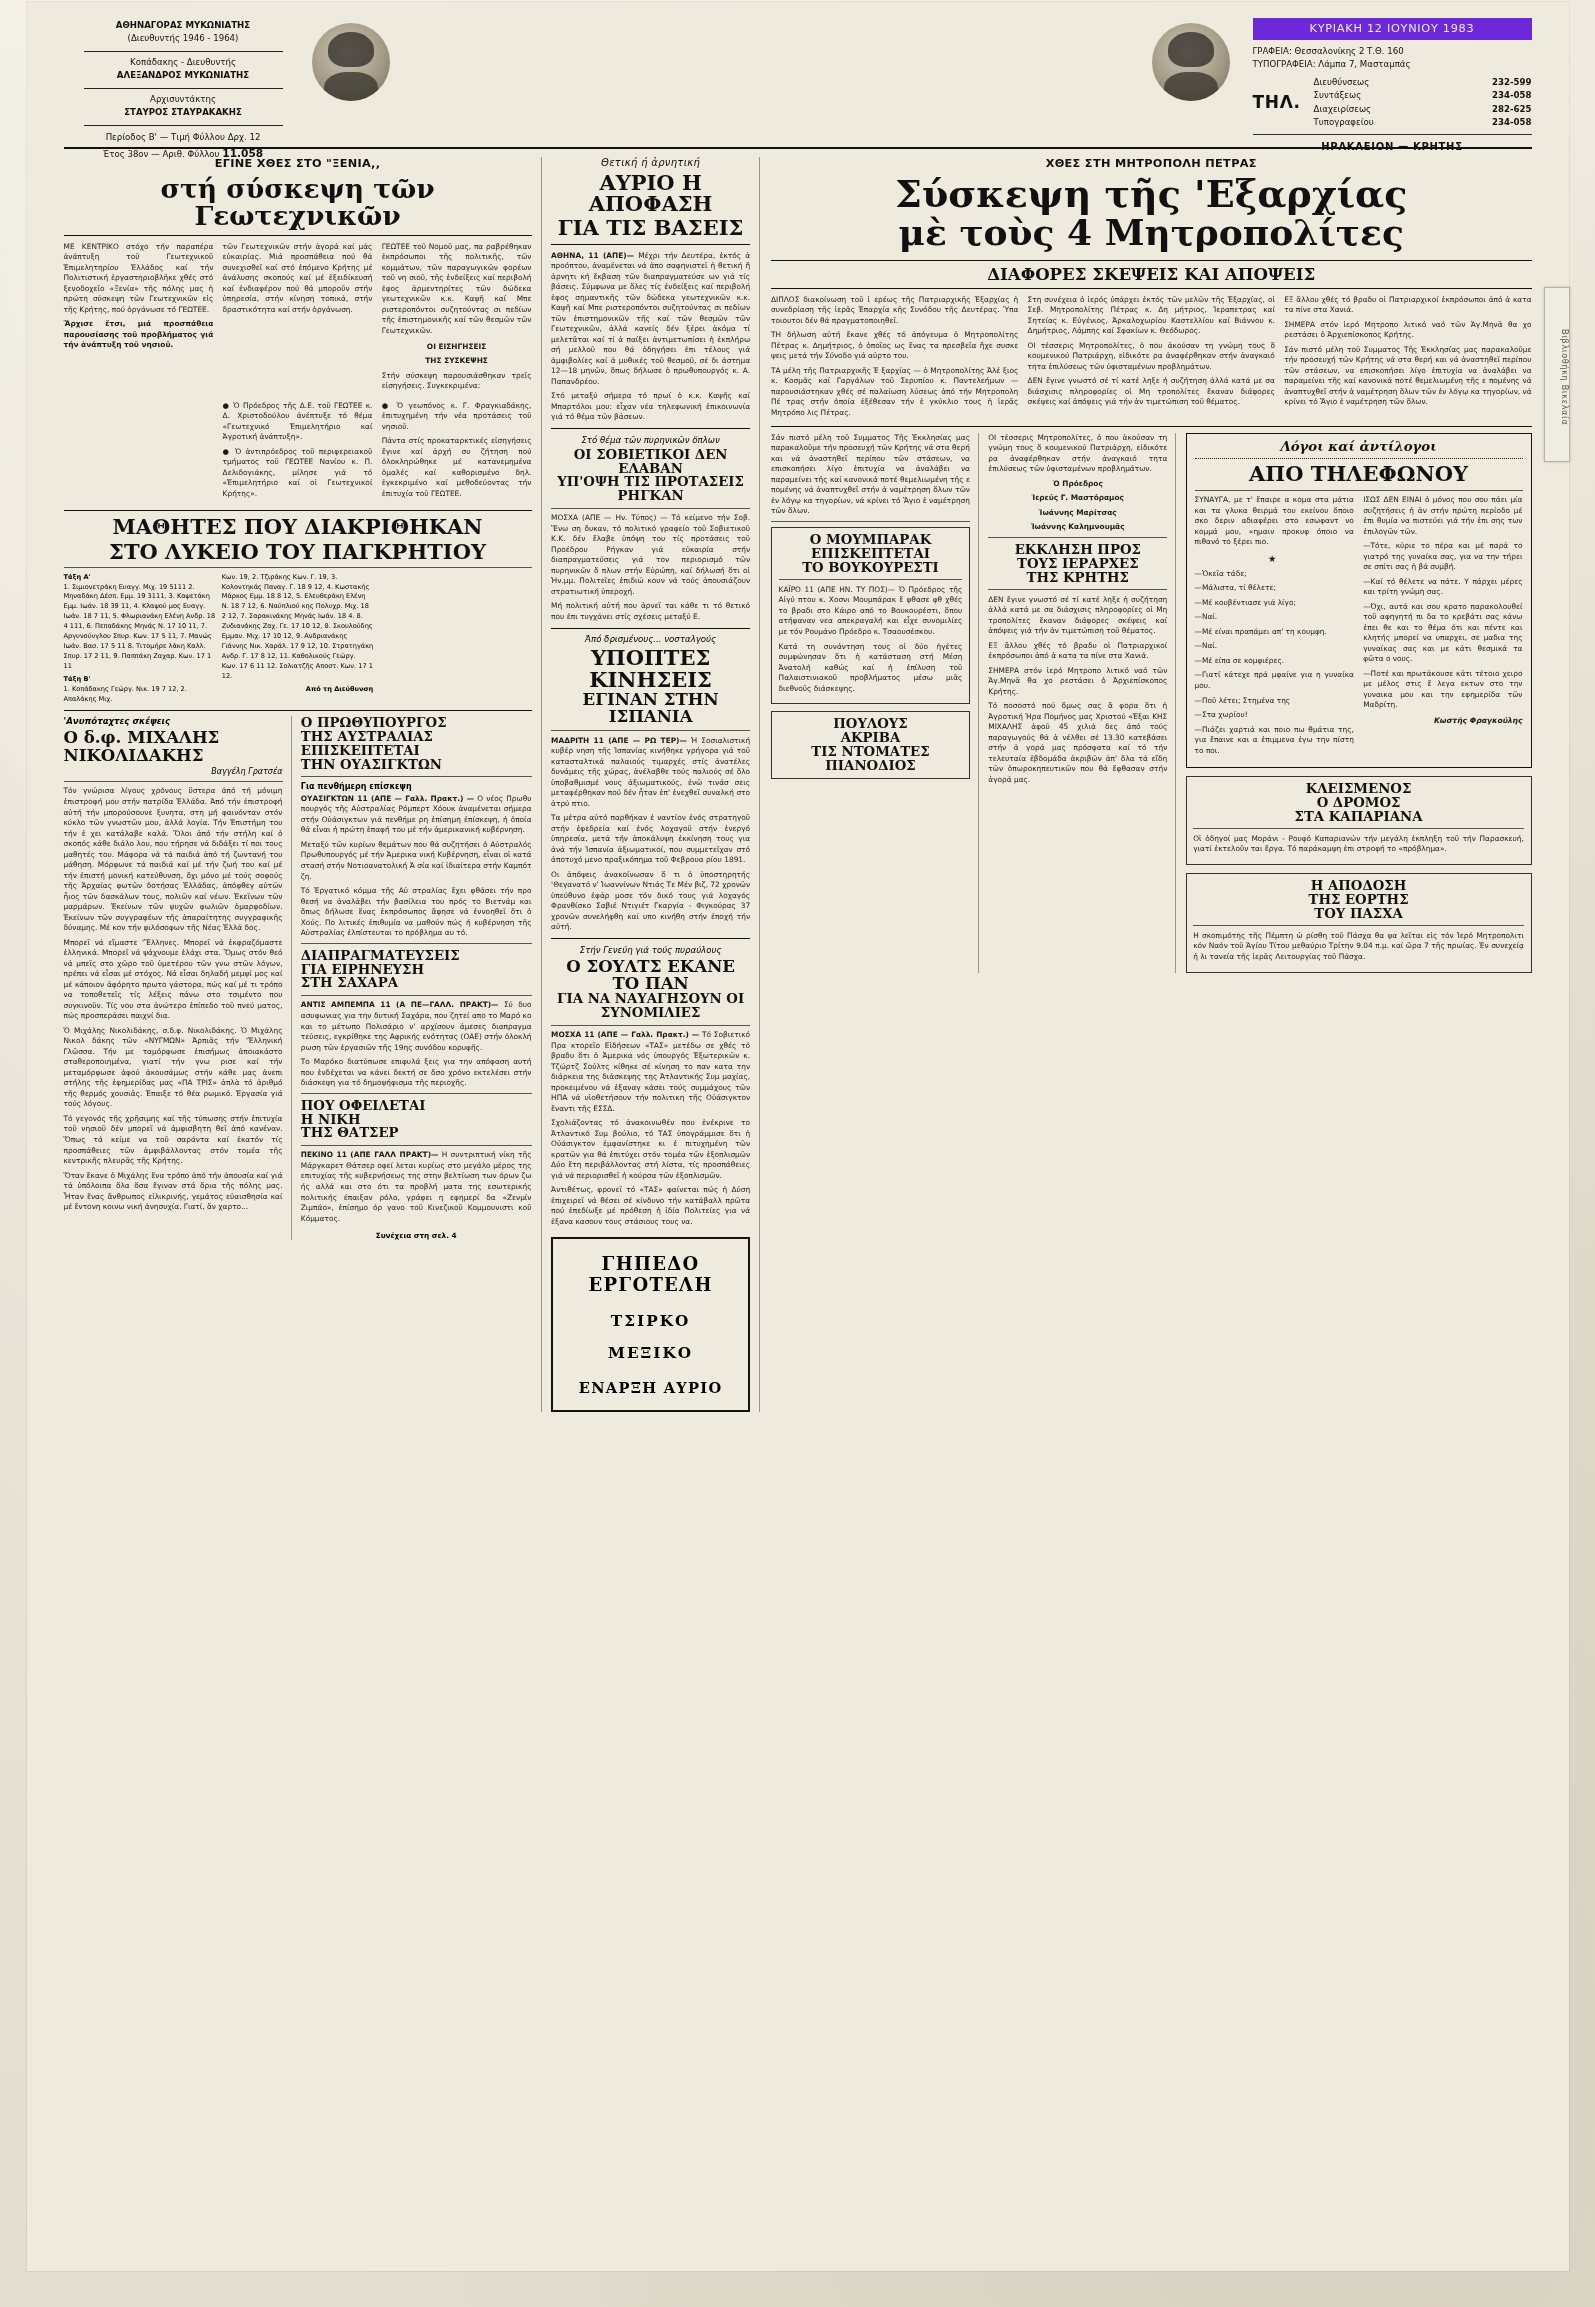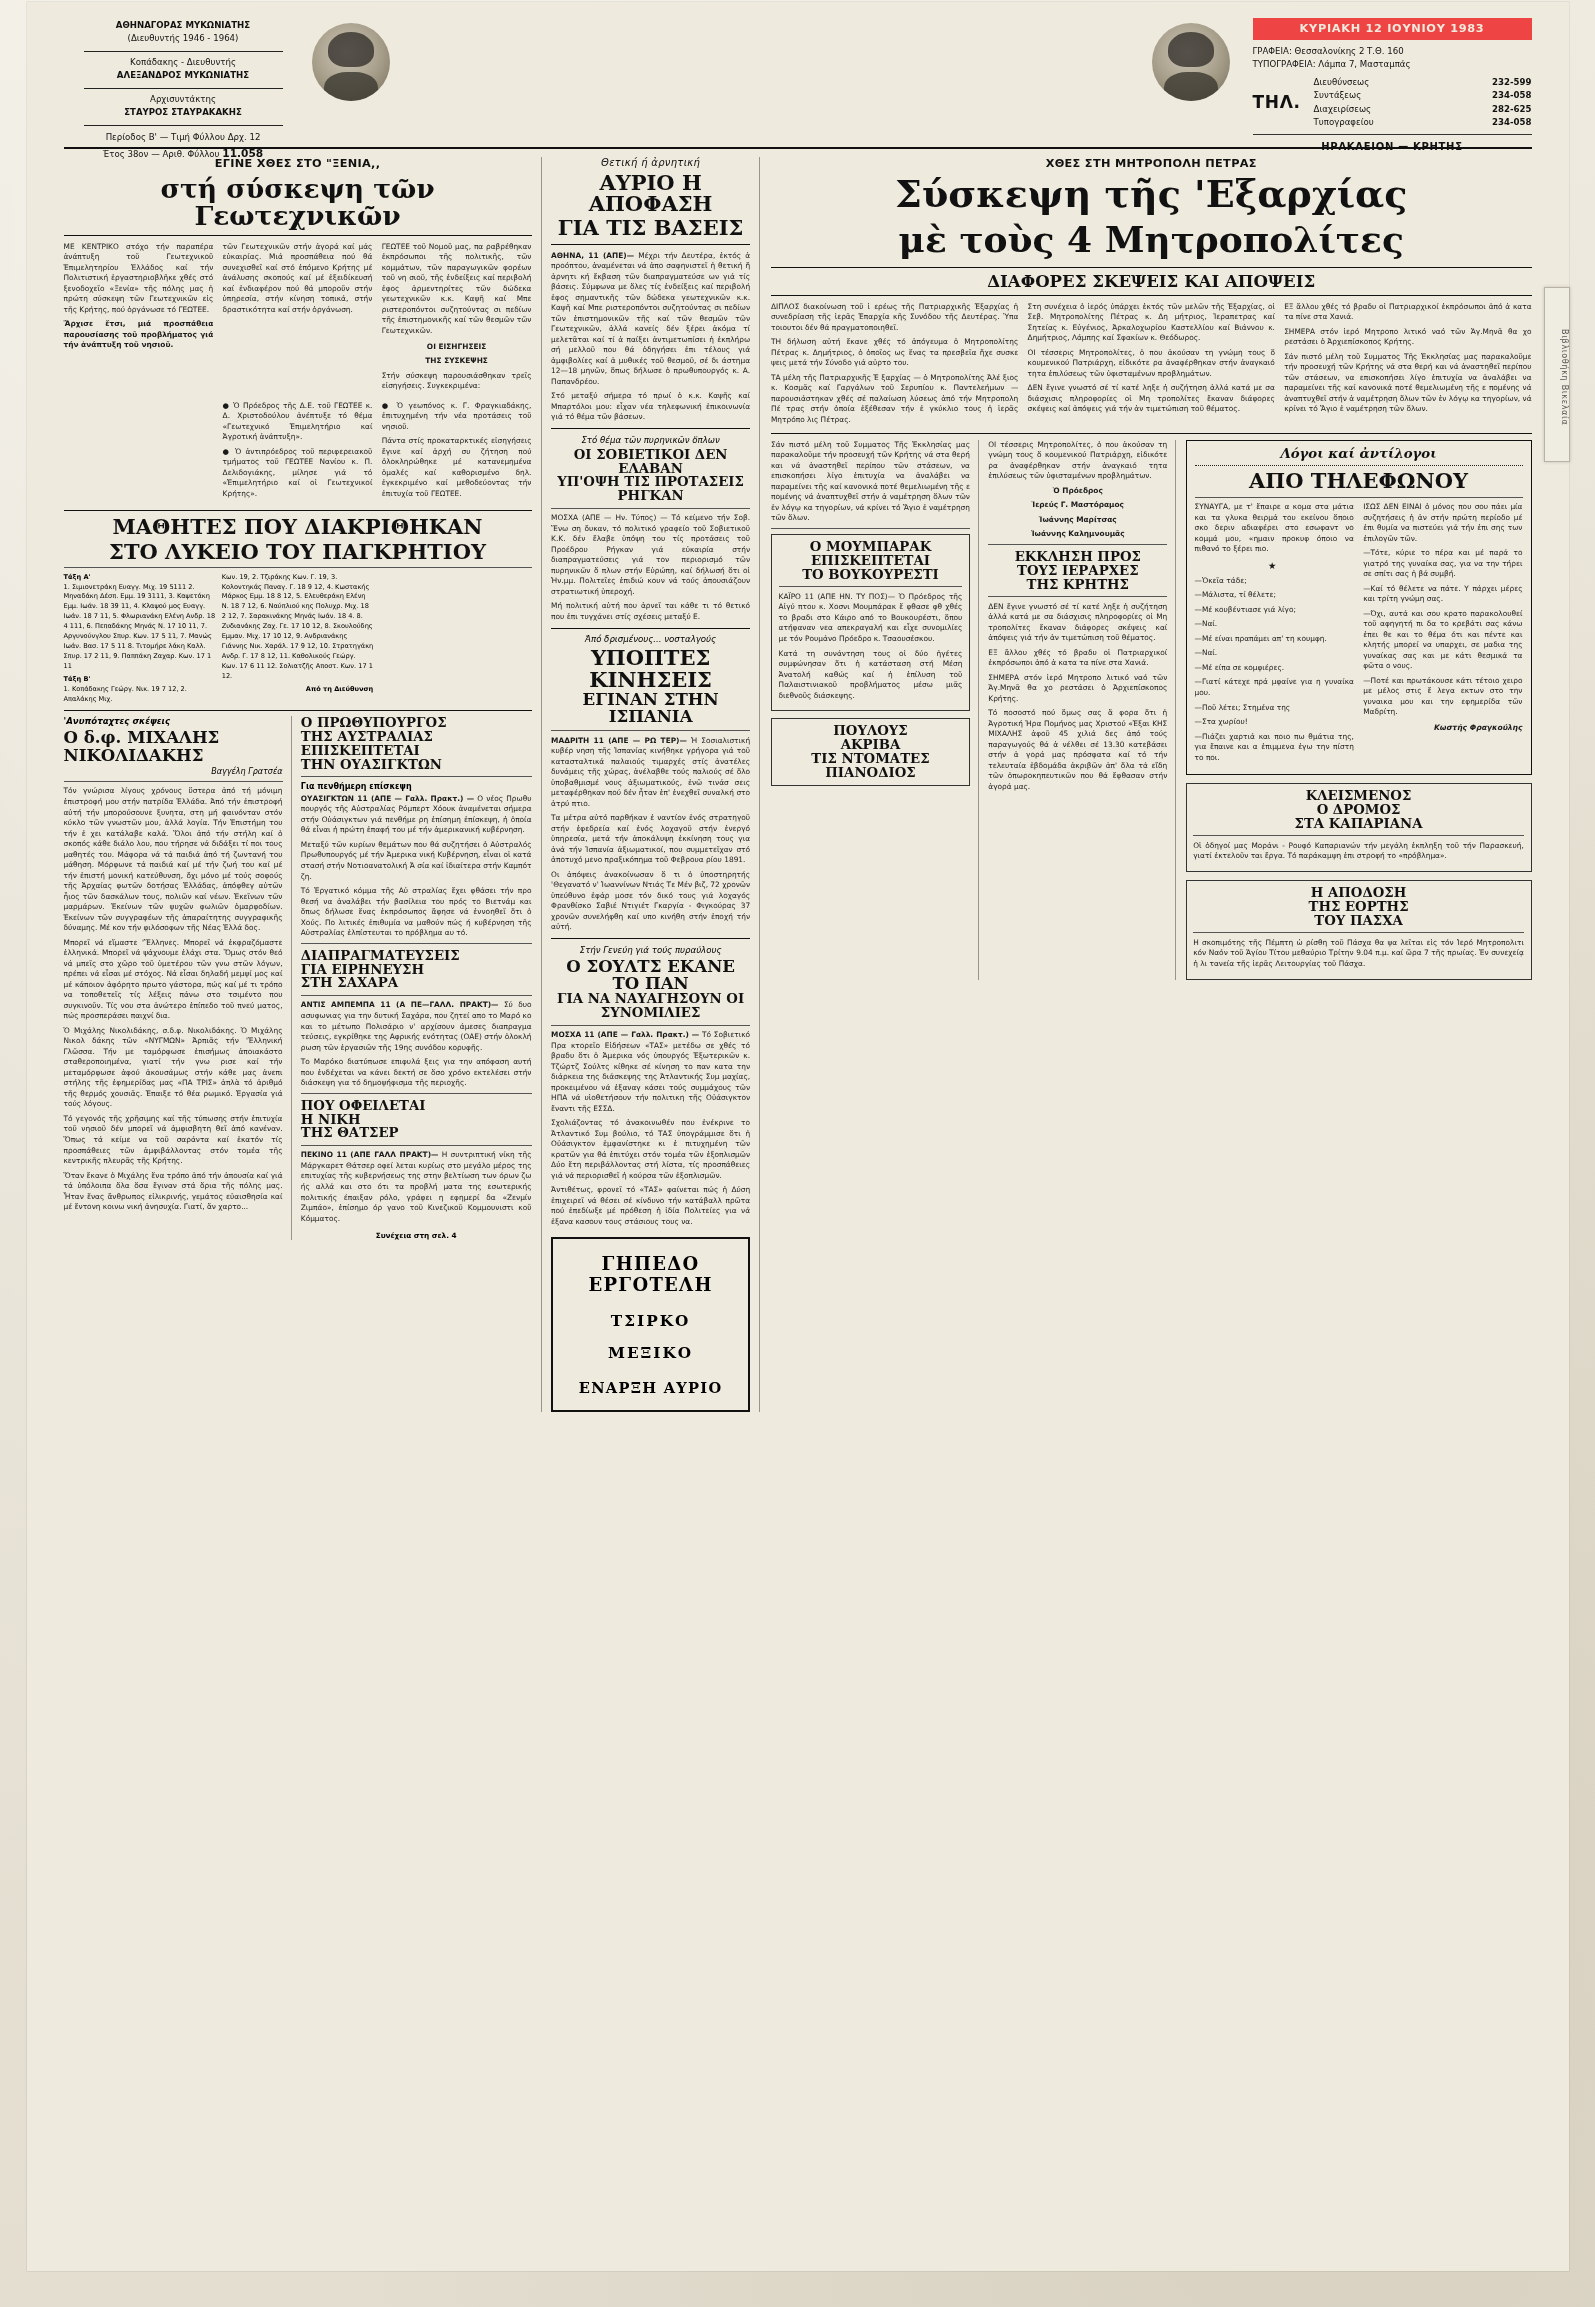--- a/index.html
+++ b/index.html
@@ -36,21 +36,21 @@
   .mh-portrait2{position:absolute;left:1088px;top:6.6px;width:80px;height:80px;}
   .face{position:relative;width:78px;height:78px;border-radius:50%;
         background:radial-gradient(circle at 45% 38%, #cfc8b8 0%, #a59c88 55%, #6f6757 100%);
         overflow:hidden;}
   .face:before{content:"";position:absolute;left:16px;top:9.3px;width:46px;height:35px;border-radius:50% 50% 40% 40%;background:#2c2a25;opacity:.75;}
   .face:after{content:"";position:absolute;left:12px;top:49px;width:54px;height:37px;border-radius:42% 42% 0 0;background:#3a372f;opacity:.8;}
   .title-area{position:absolute;left:332px;top:0;width:750px;text-align:center;}
   .nameplate{font-family:"DejaVu Serif", serif;font-weight:bold;font-size:74px;letter-spacing:4px;line-height:1;color:#111;margin-top:4px;}
   .subplate{margin-top:9.3px;font-family:"DejaVu Serif", serif;font-weight:bold;font-size:19px;letter-spacing:1.3px;color:#111;}
   .mh-right{position:absolute;right:0;top:1.3px;width:279px;font-size:8.6px;color:#111;line-height:1.5;}
-  .datebar{background:#ef4444;color:#eeeade;text-align:center;font-weight:bold;font-size:11.3px;padding:2.7px 0;letter-spacing:0.7px;}
+  .datebar{background:#6d28d9;color:#eeeade;text-align:center;font-weight:normal;font-size:11.3px;padding:2.7px 0;letter-spacing:0.7px;}
   .mh-right .addr{margin-top:4.6px;line-height:1.5;}
   .telblock{margin-top:5.3px;display:flex;}
   .telblock .tl{width:61px;font-weight:bold;font-size:17px;padding-top:14.6px;letter-spacing:0.7px;}
   .telblock .tr{flex:1;font-size:8.6px;line-height:1.55;}
   .telblock .tr div{display:flex;justify-content:space-between;}
   .herak{margin-top:5.3px;border-top:0.7px solid #333;padding-top:3.3px;text-align:center;font-weight:bold;font-size:10px;letter-spacing:0.7px;}
 
   
   .content{position:relative;margin-top:6.6px;}
 
@@ -332,21 +332,21 @@
             <div class="l1">ΓΗΠΕΔΟ ΕΡΓΟΤΕΛΗ</div>
             <div class="l2">ΤΣΙΡΚΟ</div>
             <div class="l3">ΜΕΞΙΚΟ</div>
             <div class="l4">ΕΝΑΡΞΗ ΑΥΡΙΟ</div>
           </div>
         </div>
 
         <div class="zoneC">
           <div class="kicker">ΧΘΕΣ ΣΤΗ ΜΗΤΡΟΠΟΛΗ ΠΕΤΡΑΣ</div>
           <div class="headline" style="font-size:38px;">Σύσκεψη τῆς 'Εξαρχίας</div>
-          <div class="headline" style="font-size:36px;margin-top:8px;">μὲ τοὺς 4 Μητροπολίτες</div>
+          <div class="headline" style="font-size:36px;margin-top:1px;">μὲ τοὺς 4 Μητροπολίτες</div>
           <div class="rule" style="margin-top:8px;"></div>
           <div class="headline h-sm">ΔΙΑΦΟΡΕΣ ΣΚΕΨΕΙΣ ΚΑΙ ΑΠΟΨΕΙΣ</div>
           <div class="rule"></div>
 
           <div class="colset">
             <div class="body-txt">
               <p>ΔΙΠΛΟΣ διακοίνωση τοῦ ἰ ερέως τῆς Πατριαρχικῆς Ἐξαρχίας ἡ συνεδρίαση τῆς ἱερᾶς Ἐπαρχία κῆς Συνόδου τῆς Δευτέρας. Ὑπα τοιουτοι δέν θά πραγματοποιηθεῖ.</p>
               <p>ΤΗ δήλωση αὐτή ἔκανε χθές τό ἀπόγευμα ὁ Μητροπολίτης Πέτρας κ. Δημήτριος, ὁ ὁποῖος ως ἕνας τα πρεσβεῖα ἤχε συσκε ψεις μετά τήν Σύνοδο γιά αὐρτο του.</p>
               <p>ΤΑ μέλη τῆς Πατριαρχικῆς Ἐ ξαρχίας — ὁ Μητροπολίτης Ἀλέ ξιος κ. Κοσμᾶς καί Γαργάλων τοῦ Σερυπίου κ. Παντελεήμων — παρουσιάστηκαν χθές σέ παλαίωση λύσεως ἀπό τήν Μητροπολη Πέ τρας στήν ὁποία ἐξέθεσαν τήν ἐ γκύκλιο τους ἡ ἱερᾶς Μητρόπο λις Πέτρας.</p>
             </div>

